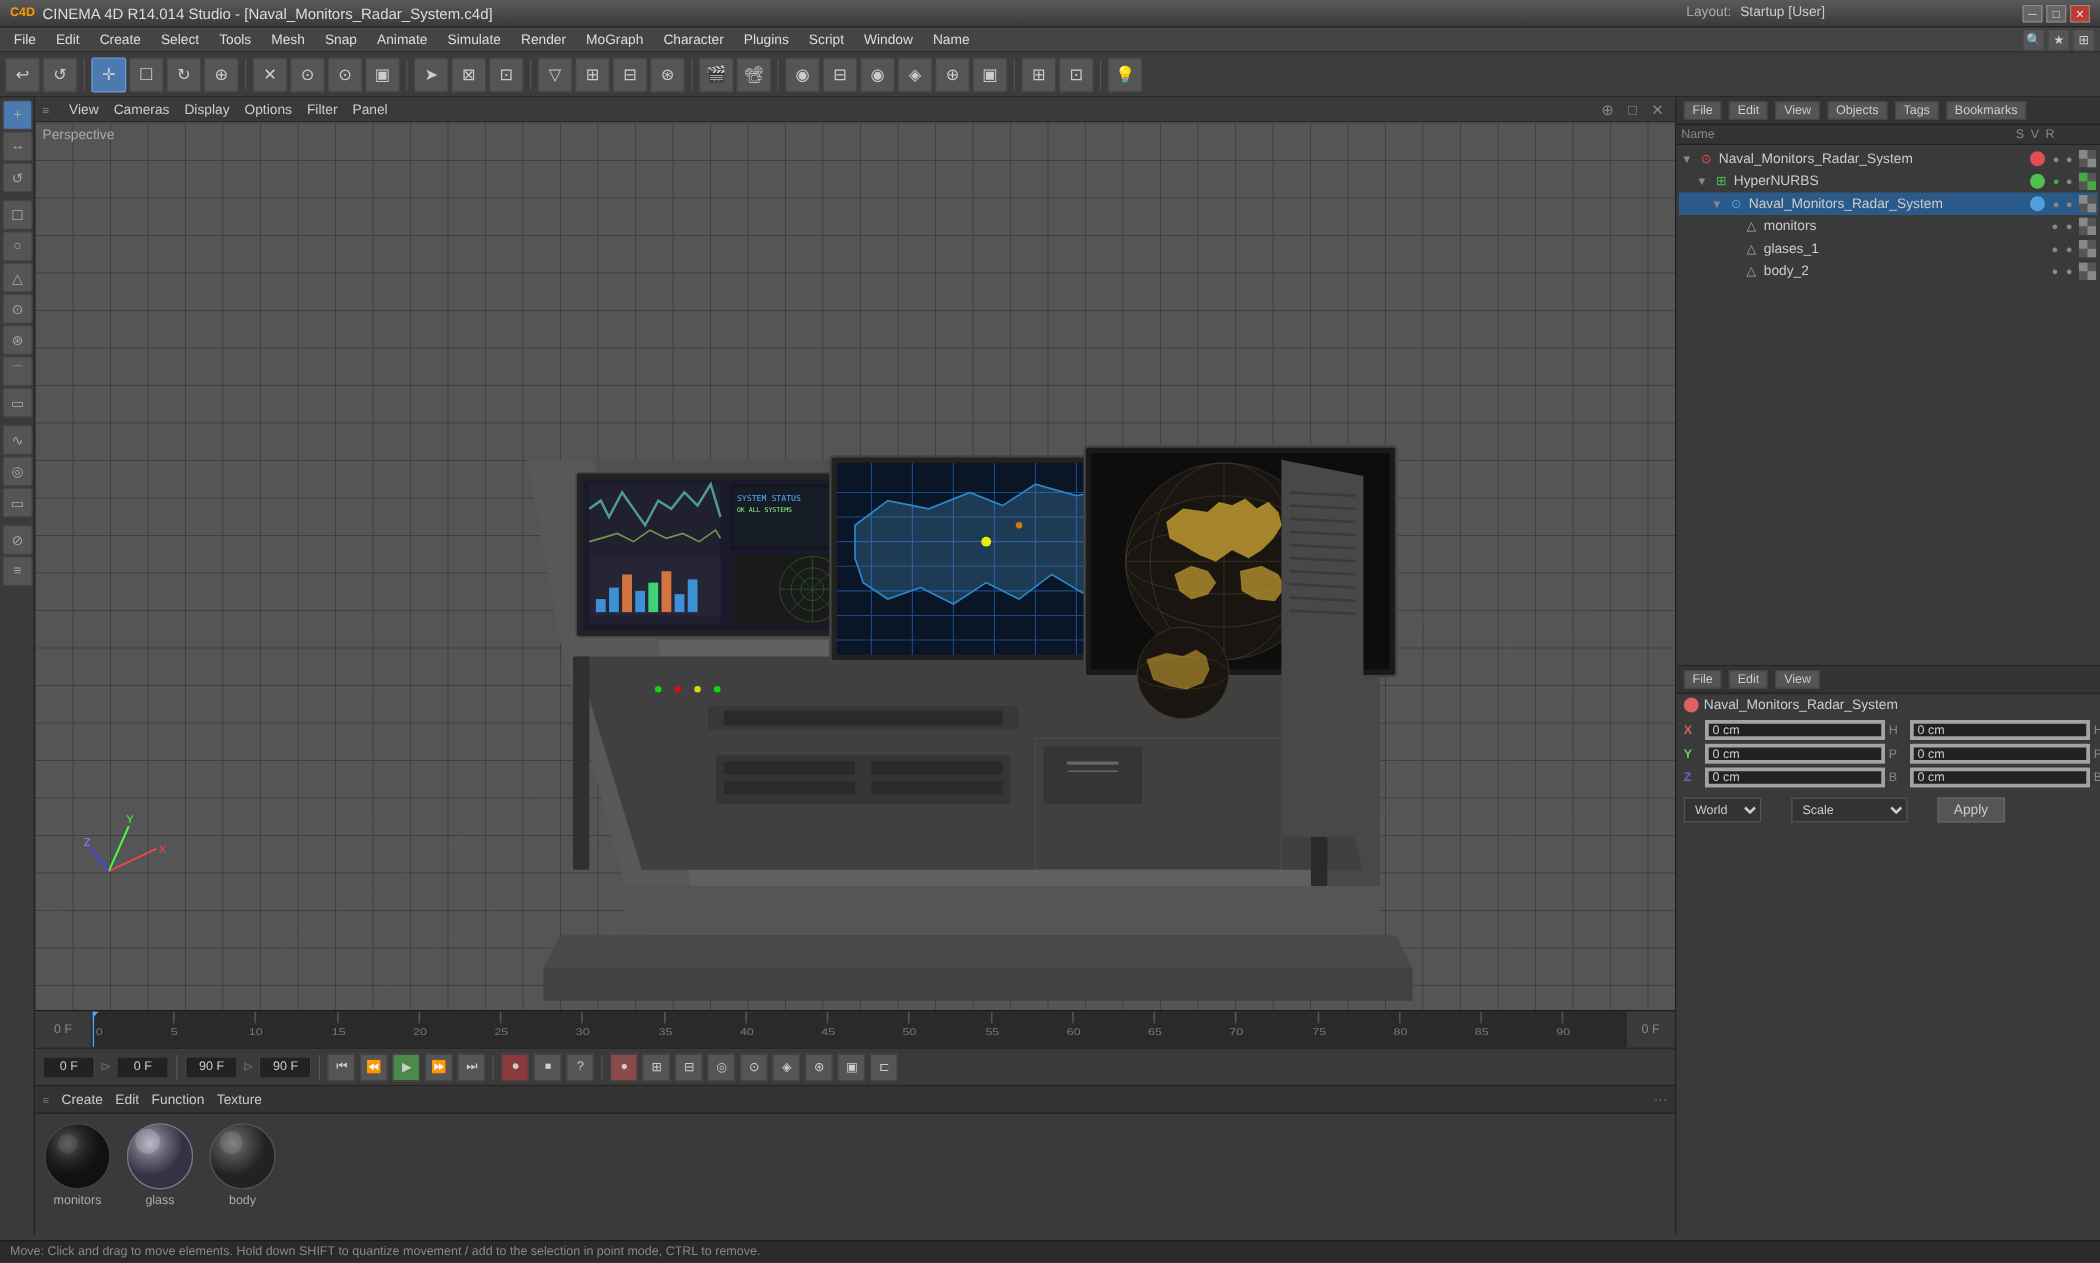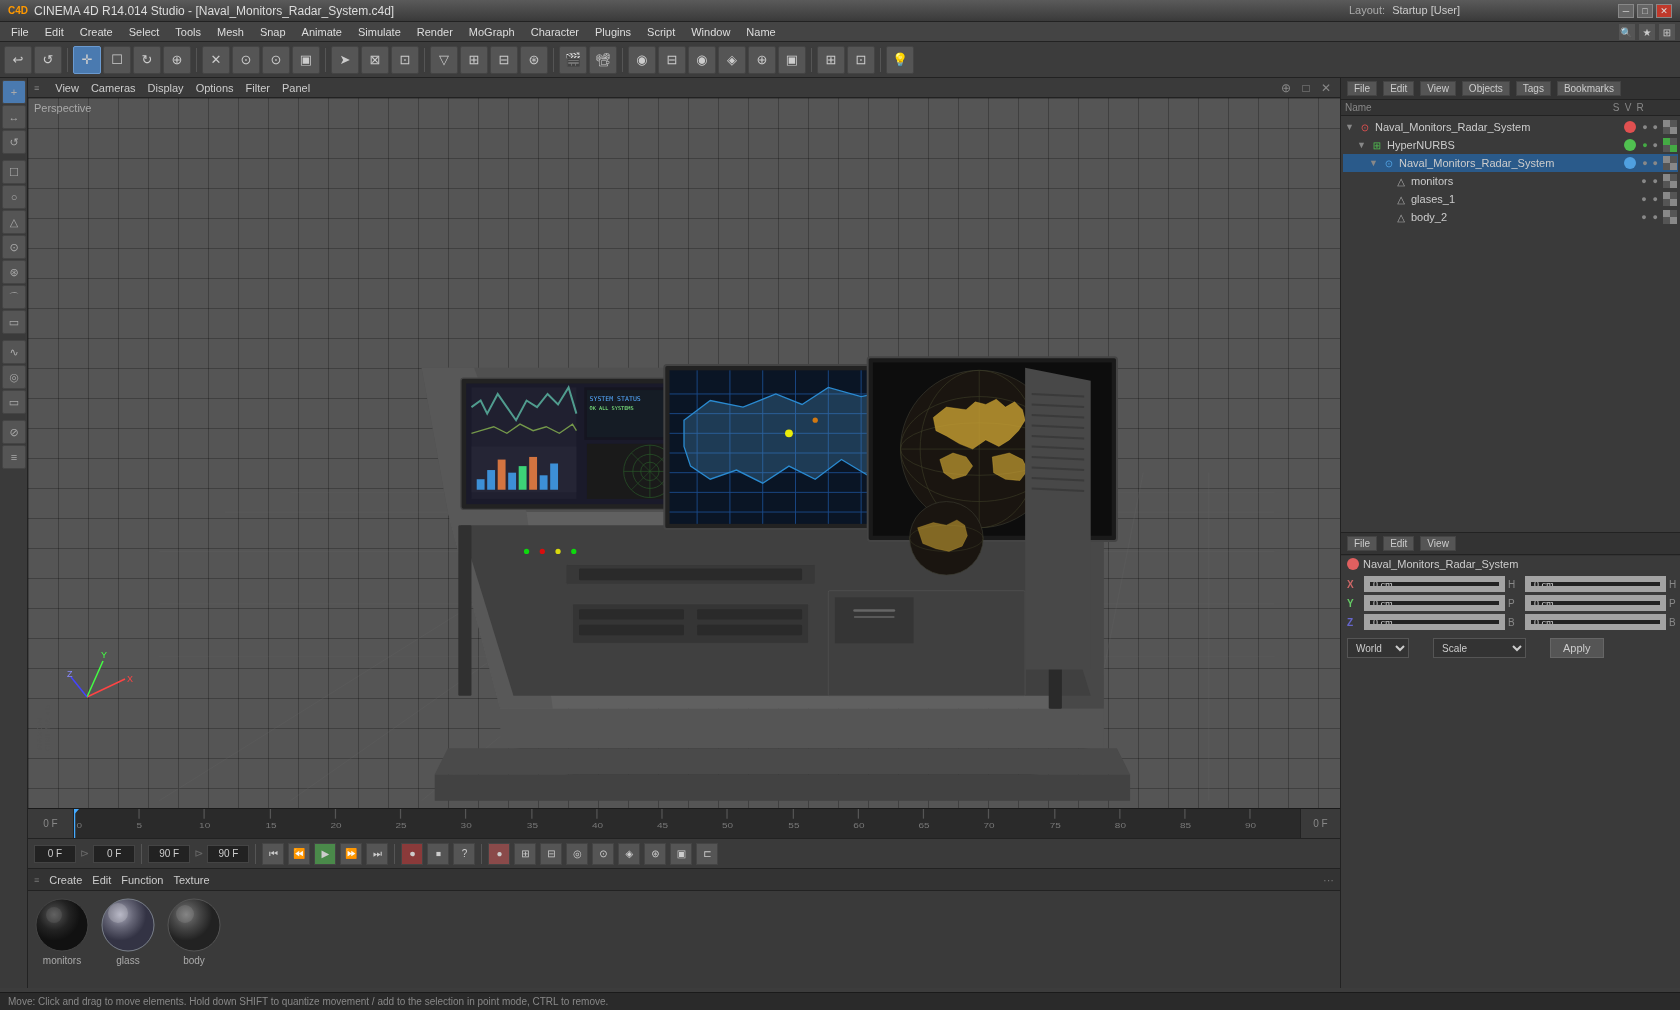--- a/index.html
+++ b/index.html
@@ -236,25 +236,24 @@
       align-items: center;
       padding: 0 6px;
       gap: 6px;
       border-bottom: 1px solid #222;
       font-size: 10px;
     }
     .coord-input {
       flex: 1;
       height: 16px;
       background: #222;
-      border: 6px solid #a3a3a3;
+      border: 3px solid #a3a3a3;
       color: #ccc;
       font-size: 10px;
       padding: 0 3px;
-      font-family: Liberation Serif, serif;
     }
 
     #world-scale-row {
       display: flex;
       align-items: center;
       padding: 4px 6px;
       gap: 24px;
     }
     .ws-select {
       background: #333;

